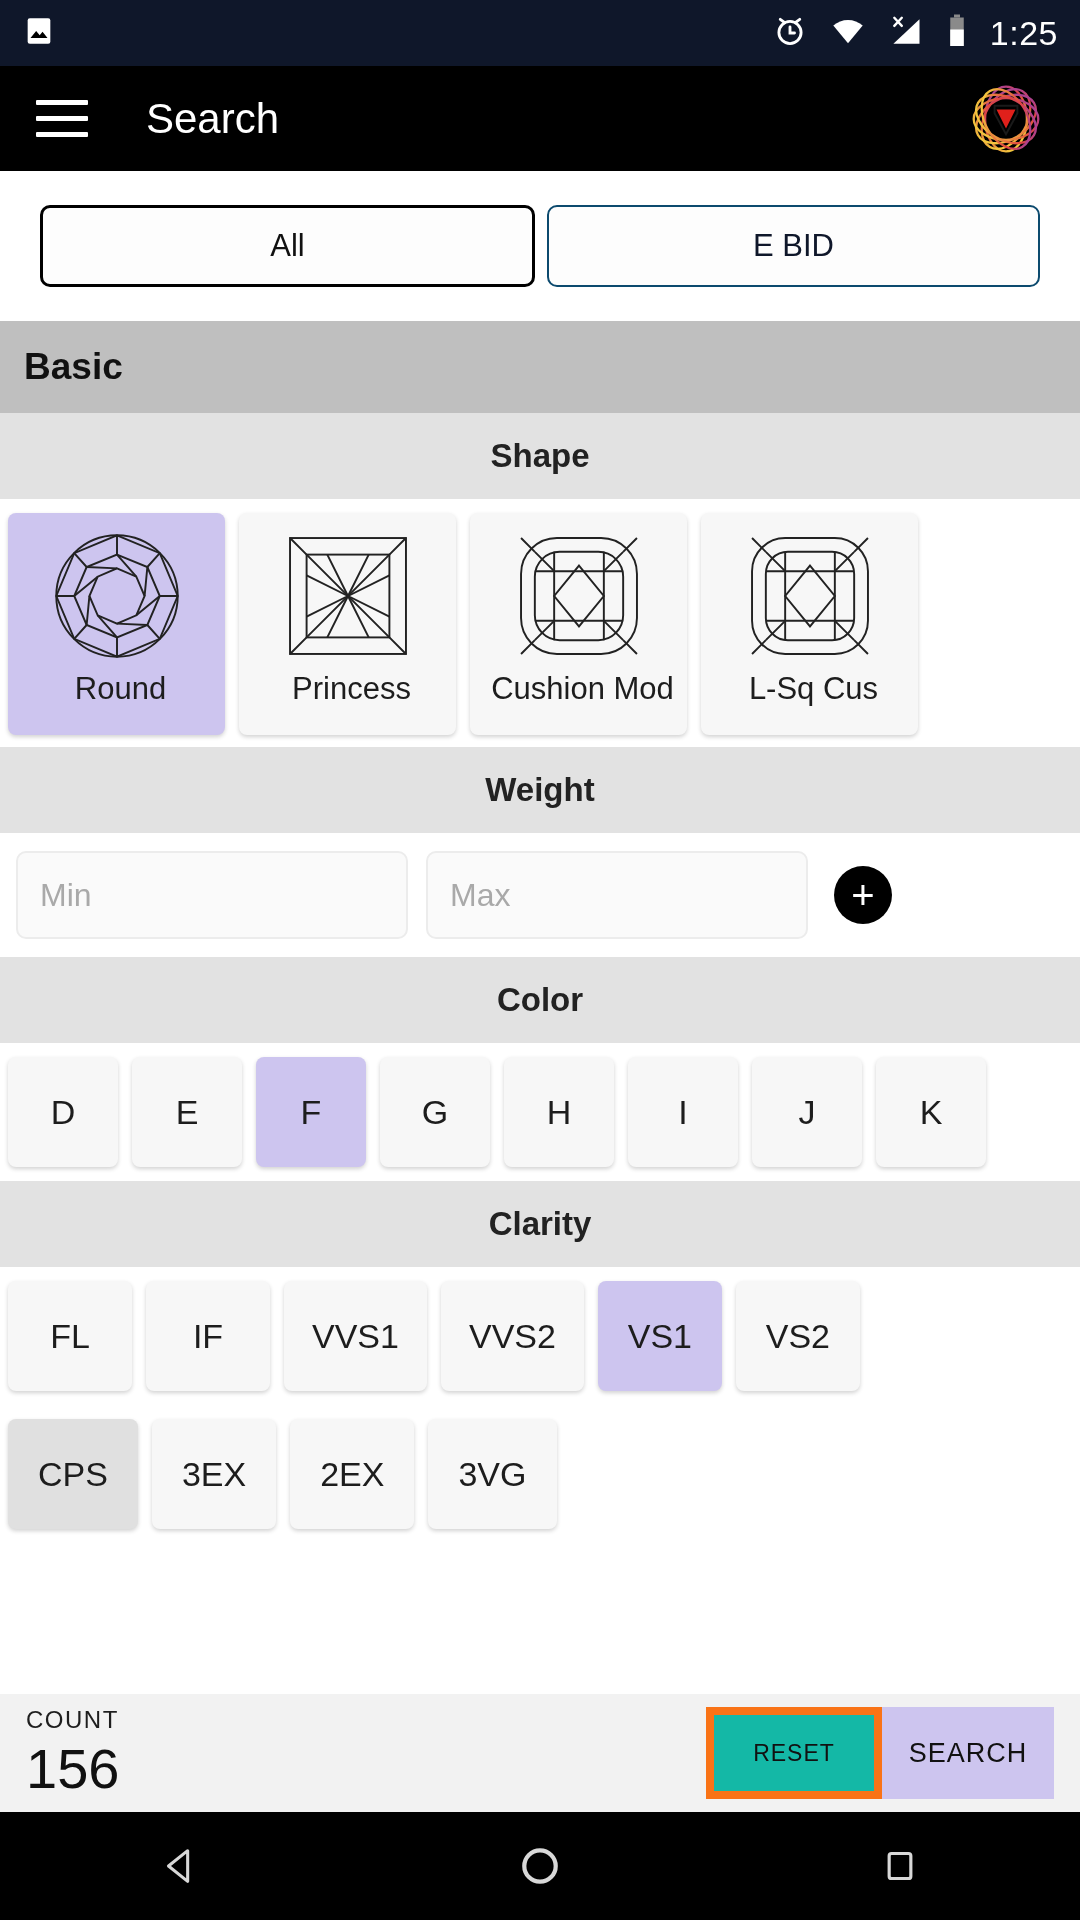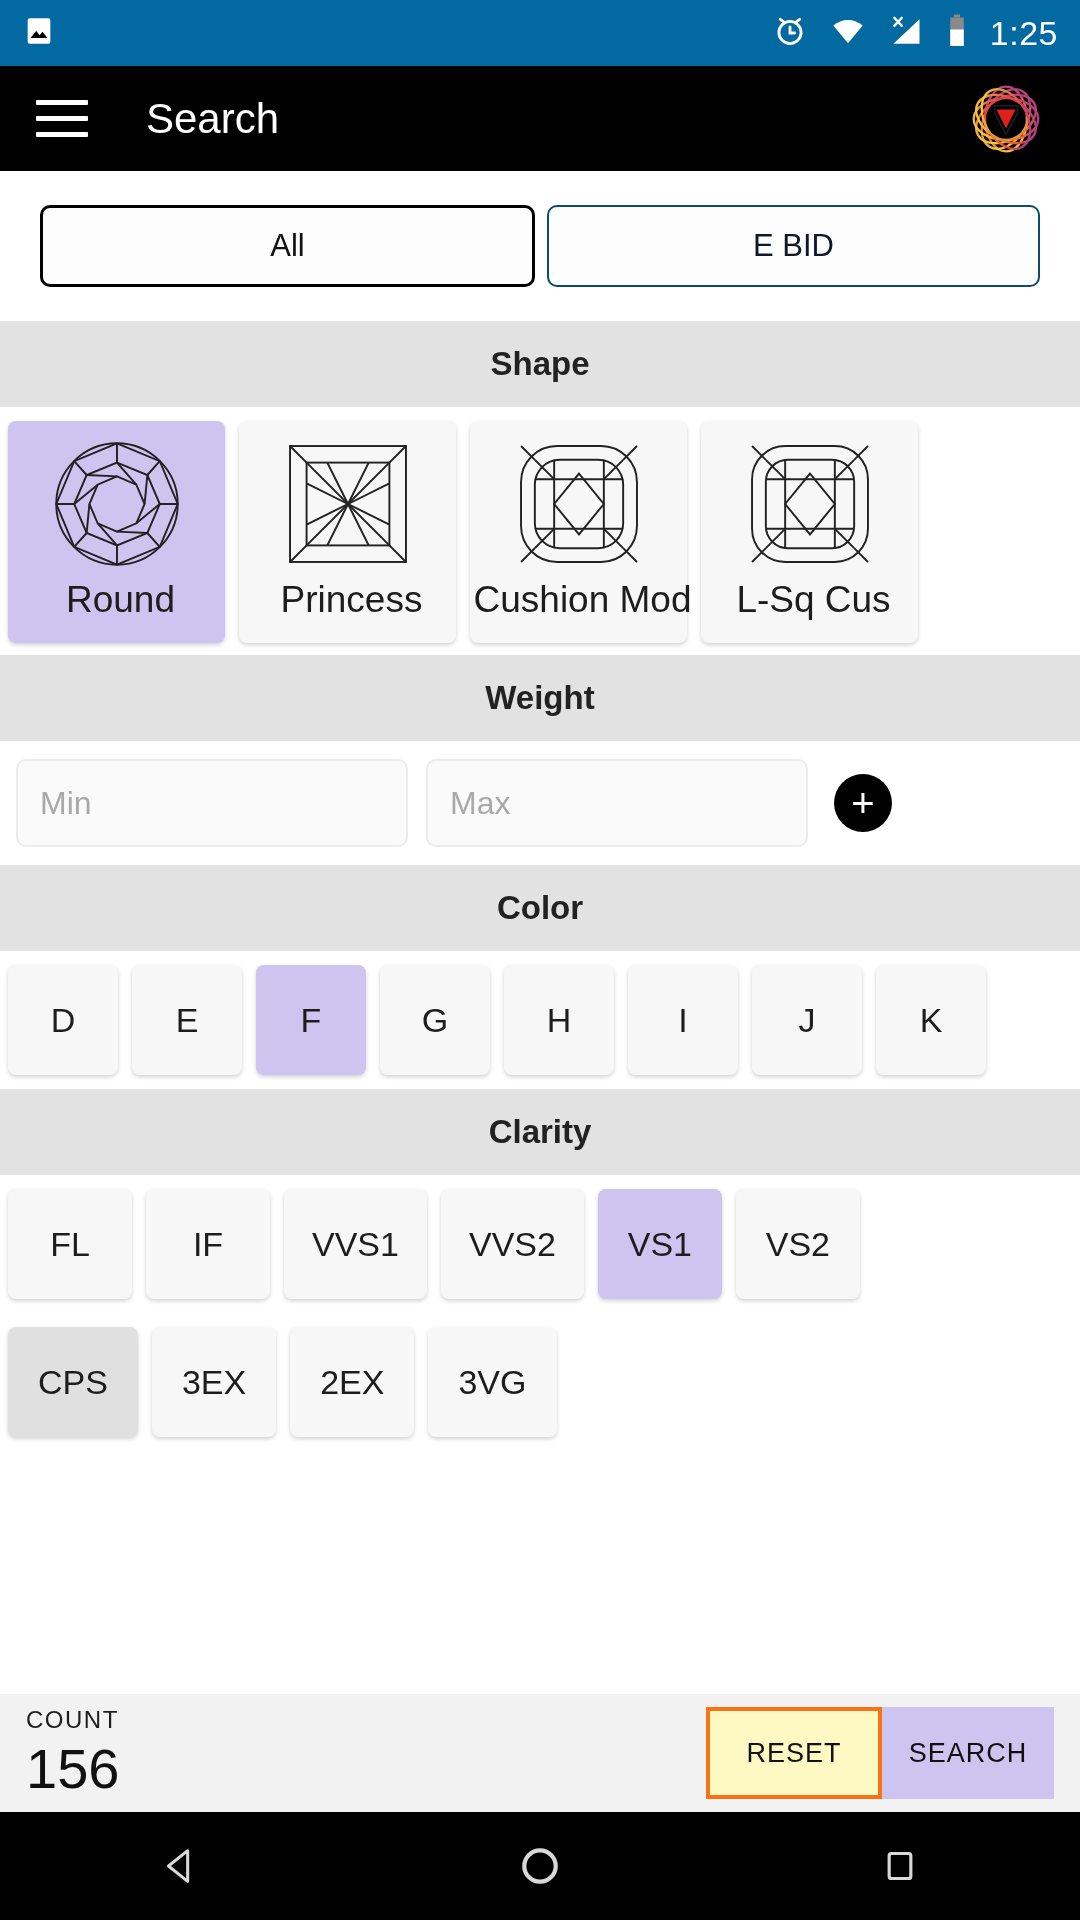--- a/index.html
+++ b/index.html
@@ -6,21 +6,21 @@
   html,body { width:1080px; height:1920px; }
   body {
     font-family:"Liberation Sans", sans-serif;
     background:#ffffff;
     overflow:hidden;
     position:relative;
   }
 
   
   .statusbar {
-    height:66px; background:#0369a1; color:#fff;
+    height:66px; background:#0f172a; color:#fff;
     display:flex; align-items:center; padding:0 22px;
   }
   .sb-left { display:flex; align-items:center; gap:12px; }
   .sb-right { margin-left:auto; display:flex; align-items:center; gap:22px; }
   .sb-time { font-size:34px; letter-spacing:.5px; }
   .ic { display:block; }
 
   
   .appbar {
     height:105px; background:#000; color:#fff;
@@ -60,21 +60,21 @@
     background:#fff; overflow:hidden;
   }
   .shape-card {
     width:217px; flex:0 0 217px; height:222px; border-radius:8px;
     background:#f7f7f7; box-shadow:0 2px 4px rgba(0,0,0,.18);
     display:flex; flex-direction:column; align-items:center;
     justify-content:flex-start; padding-top:14px;
   }
   .shape-card.selected { background:#cdc5ef; }
   .shape-art { width:138px; height:138px; }
-  .shape-label { font-size:37px; color:#1d1d1d; margin-top:6px; white-space:nowrap;margin-left:8px; }
+  .shape-label { font-size:31px; color:#1d1d1d; margin-top:6px; white-space:nowrap;margin-left:8px; }
 
   
   .weight-row {
     display:flex; align-items:center; gap:18px;
     padding:18px 16px; background:#fff;
   }
   .wfield {
     height:88px; background:#fafafa; border:2px solid #ececec;
     border-radius:10px; display:flex; align-items:center; padding:0 22px;
     font-size:32px; color:#a9a9a9;
@@ -106,23 +106,23 @@
   
   .bottombar {
     position:absolute; left:0; right:0; bottom:108px; height:118px;
     background:#f2f2f2; display:flex; align-items:center; padding:0 26px;
   }
   .count-block { display:flex; flex-direction:column; justify-content:center; }
   .count-label { font-size:24px; letter-spacing:1.5px; color:#1e1e1e; }
   .count-value { font-size:56px; color:#111; margin-top:2px; }
   .btn-group { margin-left:auto; display:flex; align-items:center; height:100%; }
   .reset-btn {
-    width:176px; height:92px; border:4px solid #f97316; background:#fef9c3;
+    width:176px; height:92px; border:8px solid #f97316; background:#14b8a6;
     display:flex; align-items:center; justify-content:center;
-    font-size:27px; letter-spacing:1px; color:#111;
+    font-size:23px; letter-spacing:1px; color:#111;
   }
   .search-btn {
     width:172px; height:92px; background:#cdc5ef;
     display:flex; align-items:center; justify-content:center;
     font-size:27px; letter-spacing:1px; color:#111;
   }
 
   
   .navbar {
     position:absolute; left:0; right:0; bottom:0; height:108px;
@@ -204,20 +204,21 @@
   </div>
 </div>
 
 <div class="scrollarea">
 
   <div class="tabrow">
     <div class="tab active">All</div>
     <div class="tab inactive">E BID</div>
   </div>
 
+  <div class="basic-header">Basic</div>
 
   <div class="sub-header">Shape</div>
   <div class="shape-strip">
 
     <div class="shape-card selected">
       <span class="shape-art">
         <svg viewBox="0 0 100 100" width="138" height="138">
           <g fill="none" stroke="#222" stroke-width="1.4">
             <circle cx="50" cy="50" r="44"></circle>
             <polygon points="50,6 81,19 94,50 81,81 50,94 19,81 6,50 19,19"></polygon>

